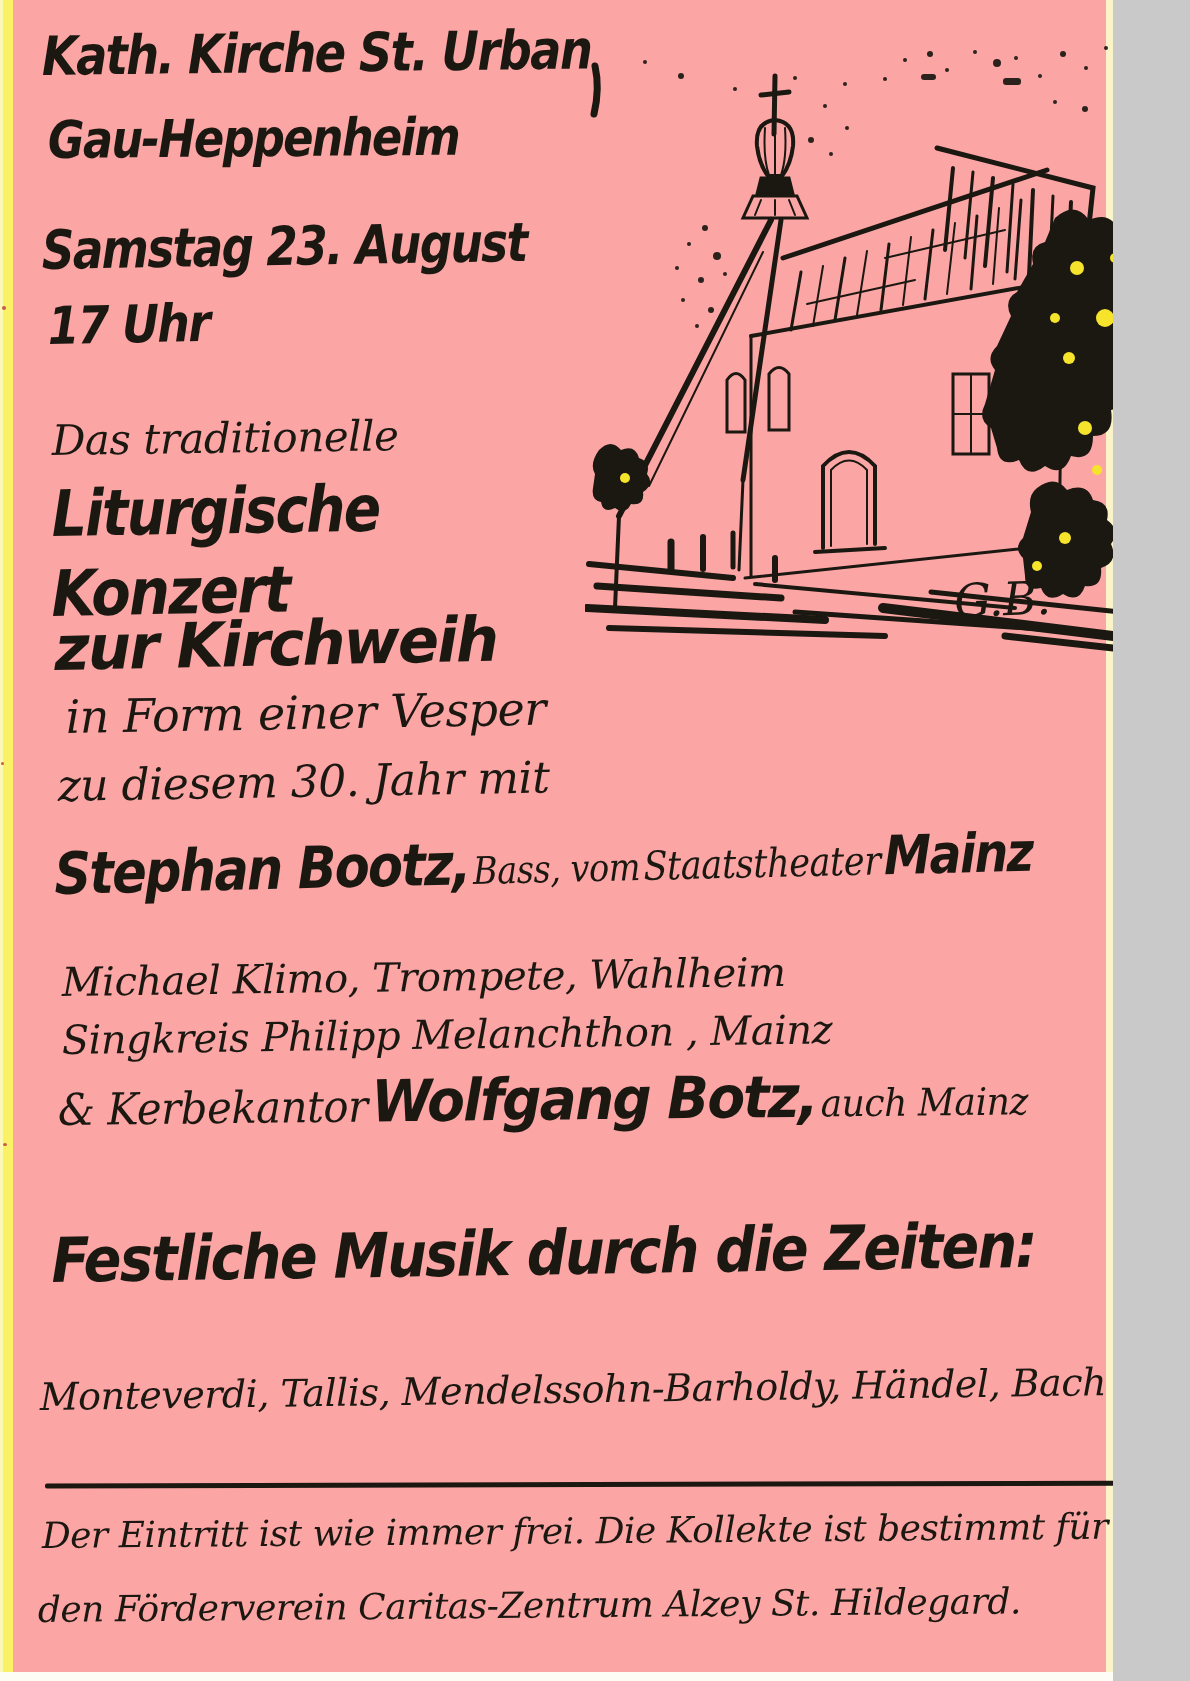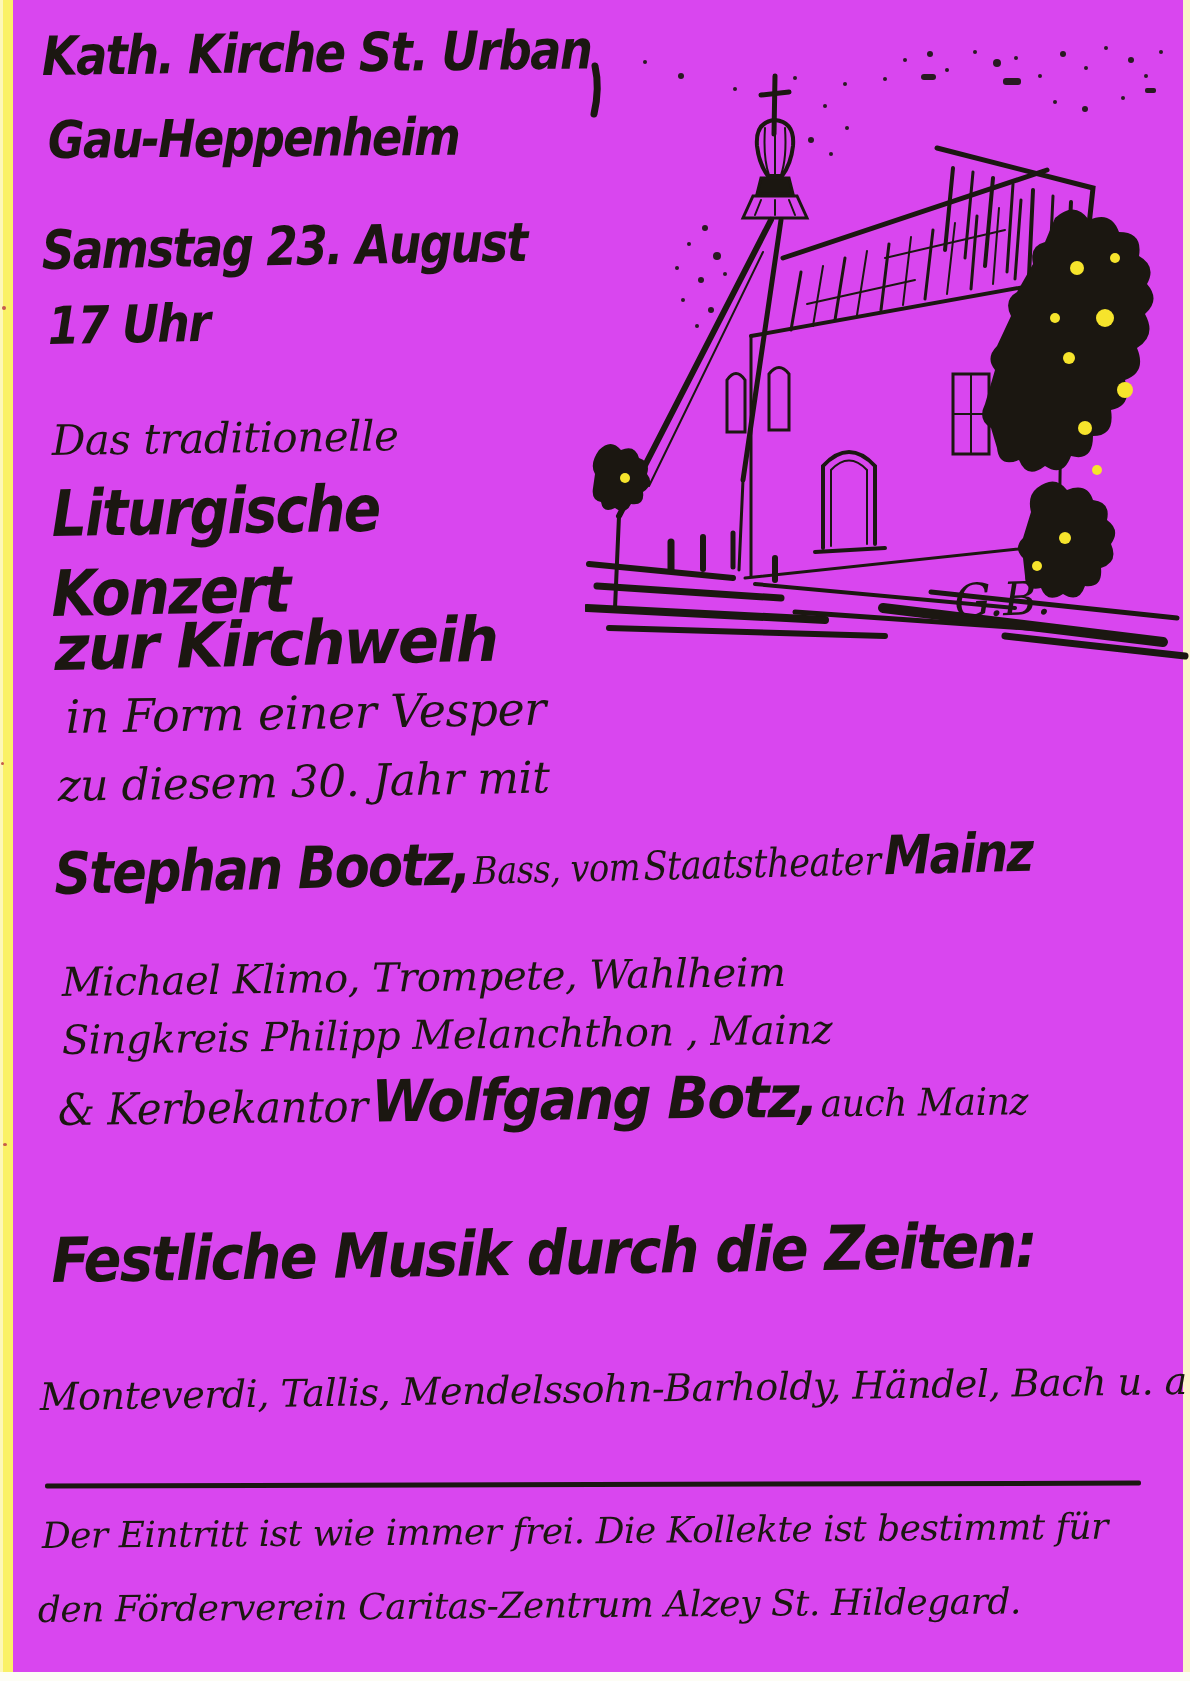--- a/index.html
+++ b/index.html
@@ -1,18 +1,18 @@
 <!DOCTYPE html>
 <html><head>
 <meta charset="utf-8">
 <style>
   html,body{margin:0;padding:0;background:#c9c9c9;}
   .page{
-    position:relative;width:1190px;height:1681px;overflow:hidden;
-    background:#d946ef;color:#1B1711;
+    position:relative;width:1097px;height:1681px;overflow:hidden;
+    background:#fca5a5;color:#1B1711;padding-left:16px;
   }
   .edge-left{position:absolute;left:0;top:0;width:13px;height:100%;background:#FAF166;}
   .edge-left2{position:absolute;left:0;top:0;width:3px;height:100%;background:#FDF7B8;}
   .edge-right{position:absolute;right:0;top:0;width:7px;height:100%;background:#FBF4C8;}
   .edge-bottom{position:absolute;left:0;bottom:0;width:100%;height:9px;background:#FDFDF5;}
   .speck{position:absolute;border-radius:50%;background:#C65A4C;}
   .line{position:absolute;white-space:nowrap;line-height:1;transform-origin:left bottom;}
   .marker{font-family:"DejaVu Sans",sans-serif;font-weight:bold;font-style:italic;letter-spacing:-2px;}
   .pen{font-family:"DejaVu Serif",serif;font-style:italic;letter-spacing:-0.5px;}
   .m{font-family:"DejaVu Sans",sans-serif;font-weight:bold;font-style:italic;letter-spacing:-2px;}

